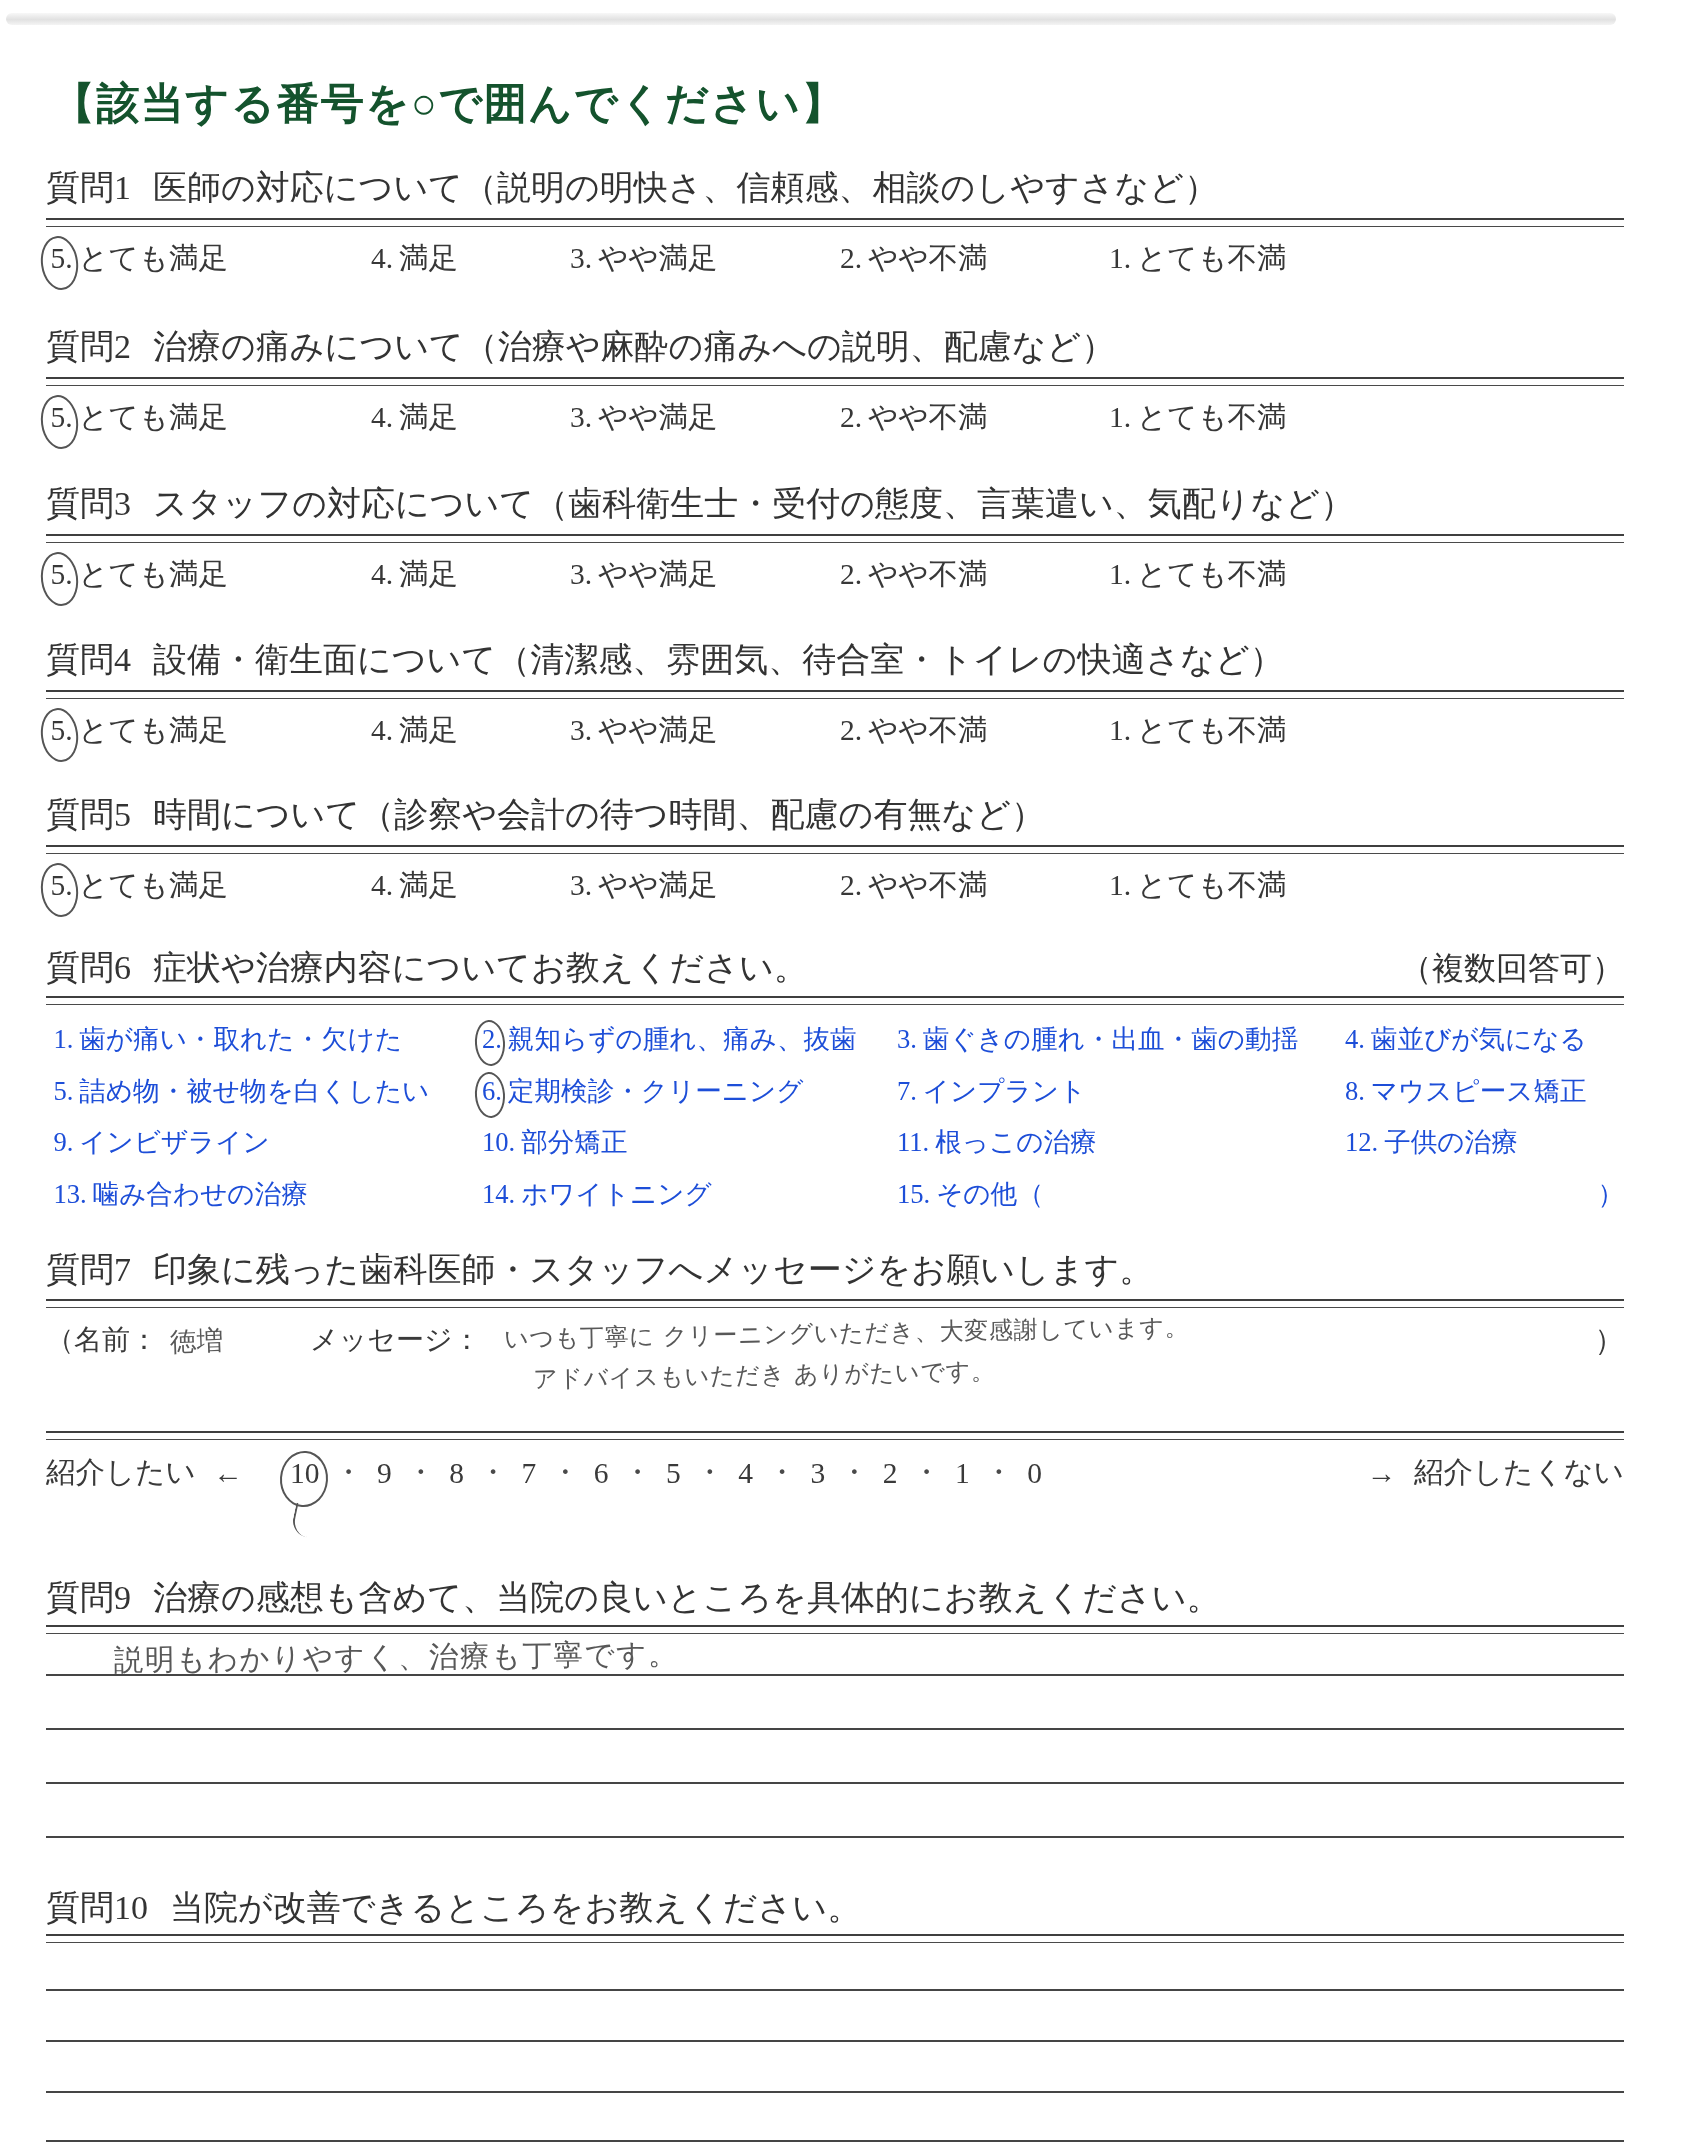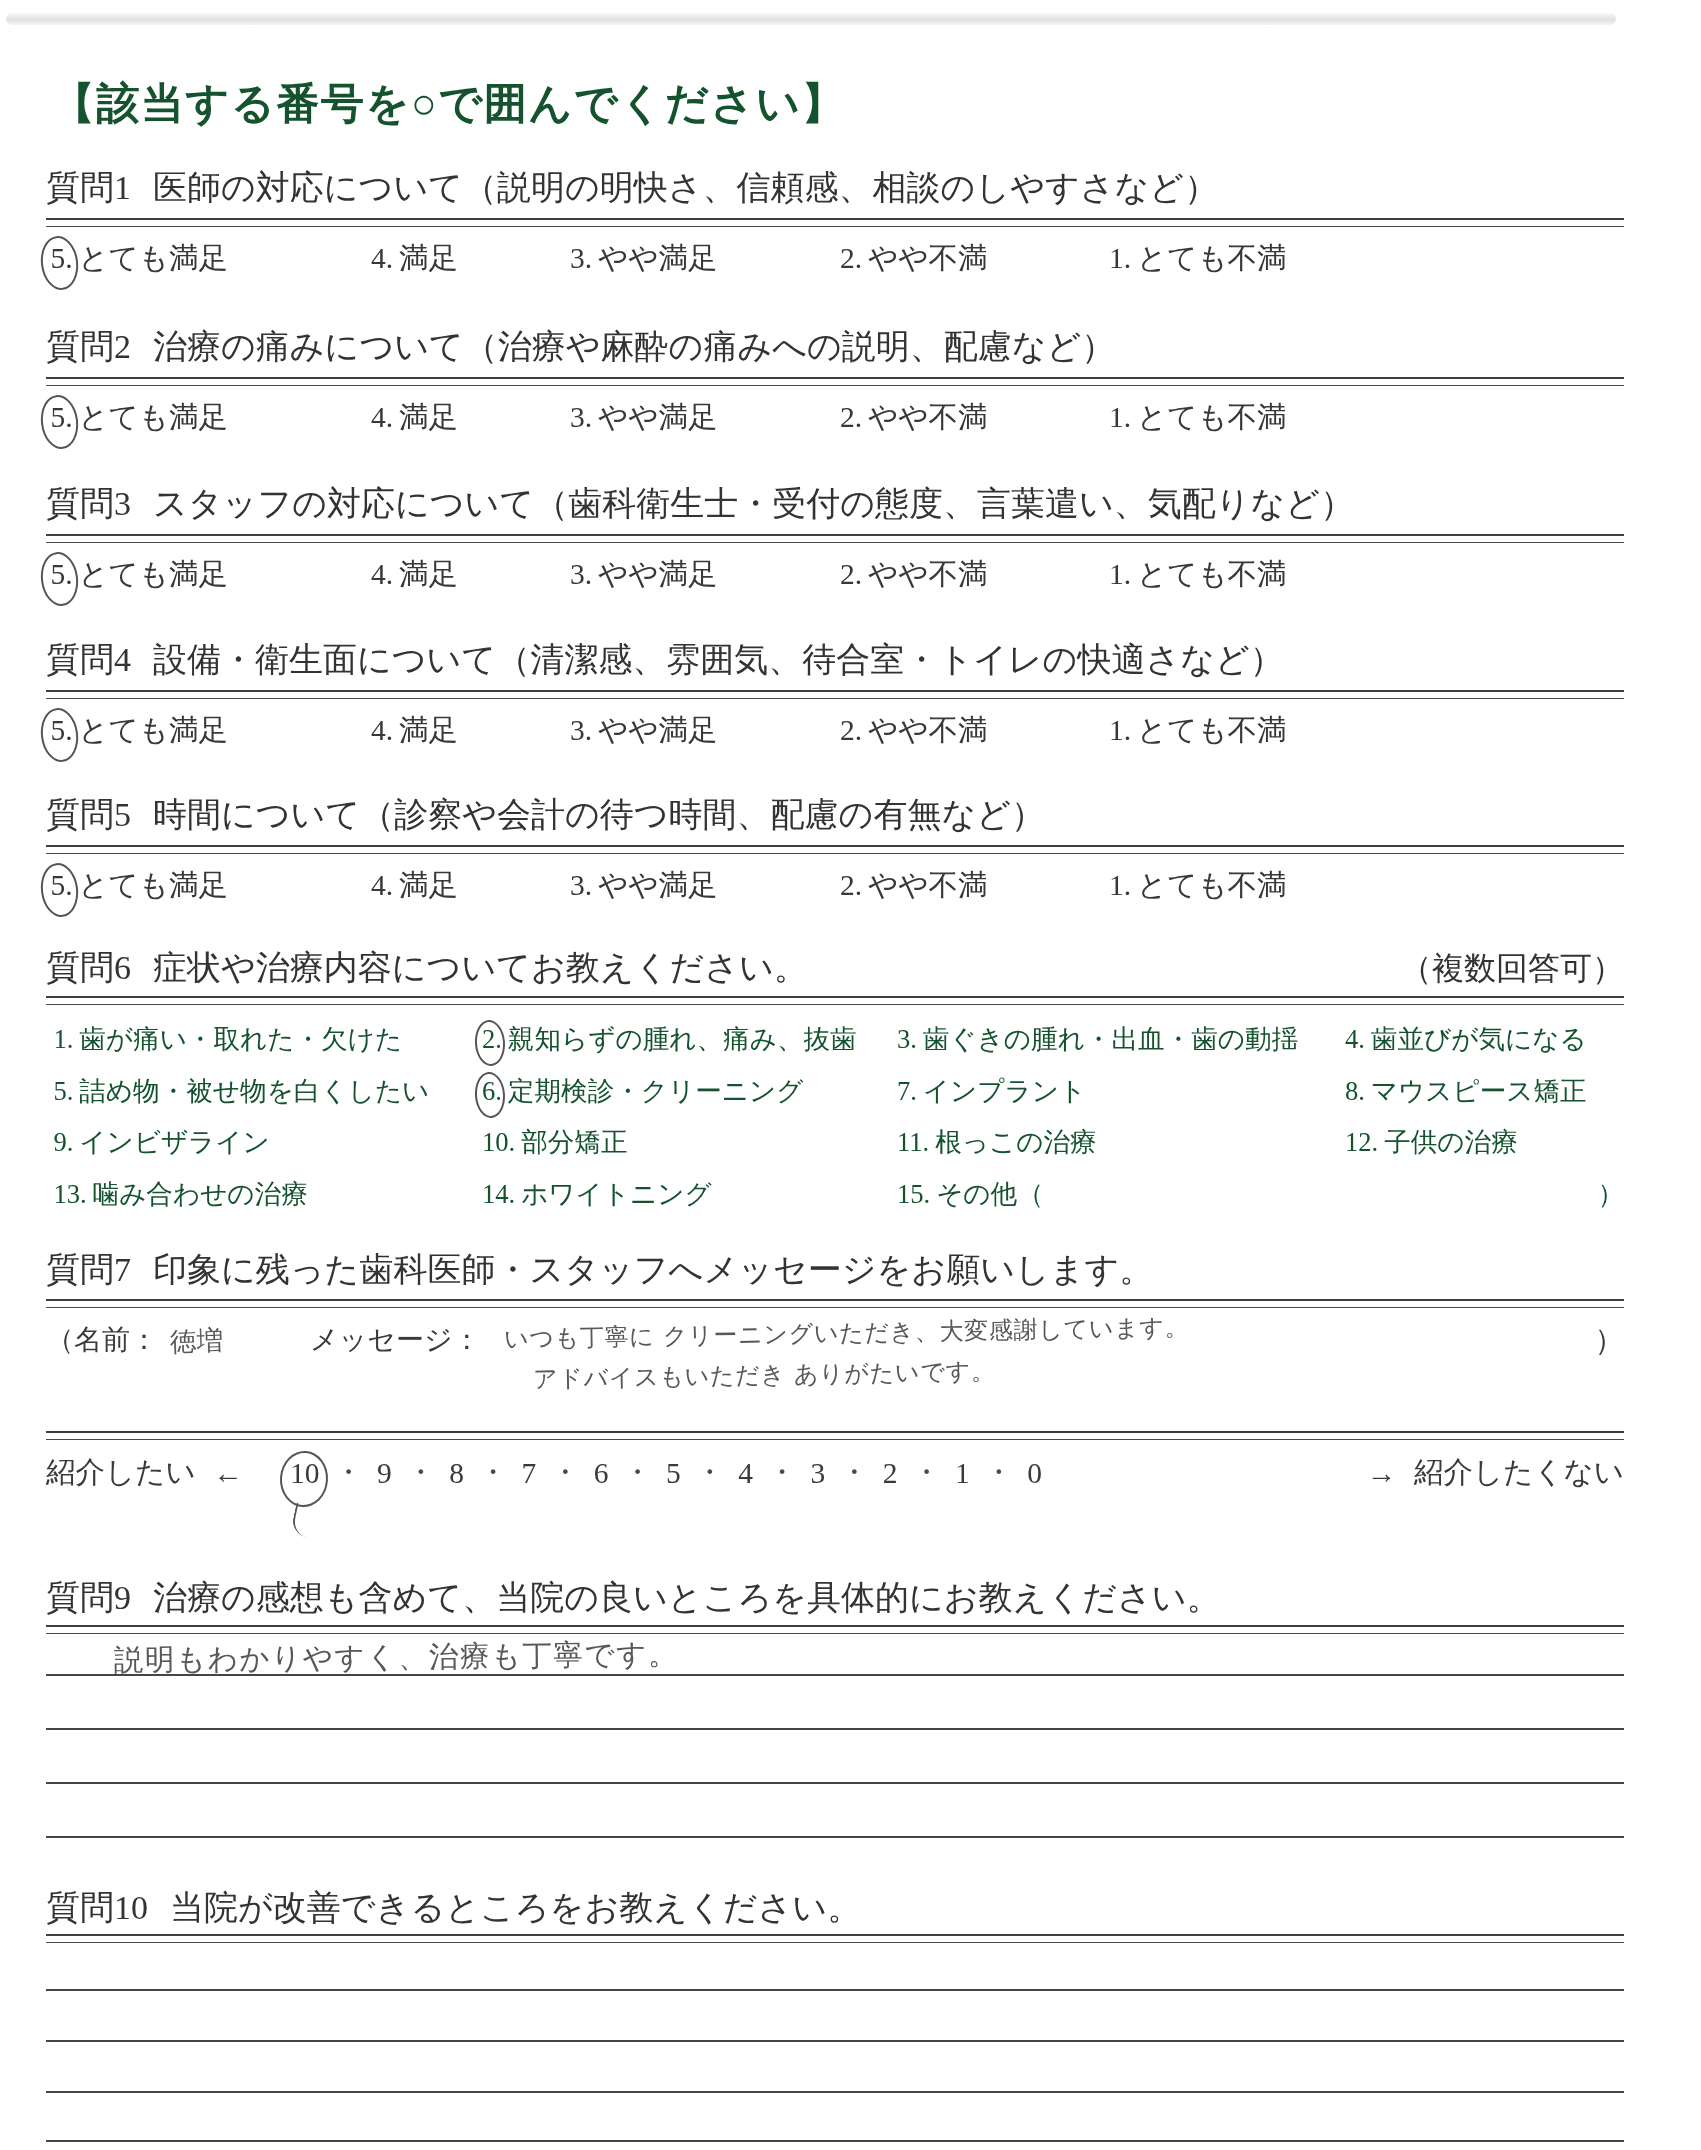--- a/index.html
+++ b/index.html
@@ -34,21 +34,21 @@
   .o0{left:4.4px;} .o1{left:325px;} .o2{left:524px;} .o3{left:794px;} .o4{left:1063px;}
   
   .circ{position:relative;display:inline-block;}
   .circ::before{content:"";position:absolute;border:2.2px solid #555;border-radius:50%;pointer-events:none;}
   .circ-sat::before{left:-9.6px;right:-5.2px;top:-5.9px;bottom:-14.8px;transform:rotate(-7deg);}
   .circ-small::before{left:-7.4px;right:-3px;top:-4.4px;bottom:-11px;transform:rotate(-4deg);}
   .circ-ten::before{left:-10.3px;right:-8px;top:-5.2px;bottom:-17.7px;transform:rotate(4deg);}
   .circ-ten::after{content:"";position:absolute;left:3px;bottom:-46px;width:14.8px;height:32px;
     border-left:2.2px solid #555;border-bottom-left-radius:19px;transform:rotate(12deg);}
   
-  #q6-items{position:relative;height:221px;margin-top:16px;font-size:26.6px;color:#14532d;white-space:nowrap;}
+  #q6-items{position:relative;height:221px;margin-top:16px;font-size:26.6px;color:#1d4ed8;white-space:nowrap;}
   .q6i{position:absolute;}
   .q6i .num{margin-right:5.9px;}
   .c1{left:7.4px;} .c2{left:436px;} .c3{left:851px;} .c4{left:1299px;}
   .r1{top:0;} .r2{top:52px;} .r3{top:103px;} .r4{top:155px;}
   .q6-span{left:851px;right:0;display:flex;justify-content:space-between;}
   
   .hand{color:#585858;font-family:"DejaVu Sans",sans-serif;white-space:nowrap;}
   
   #q7-answer{position:relative;margin-top:13.3px;height:96px;font-size:28px;white-space:nowrap;text-align:center;}
   #q7-answer .printed{position:absolute;top:0;color:#3a3a3a;}

